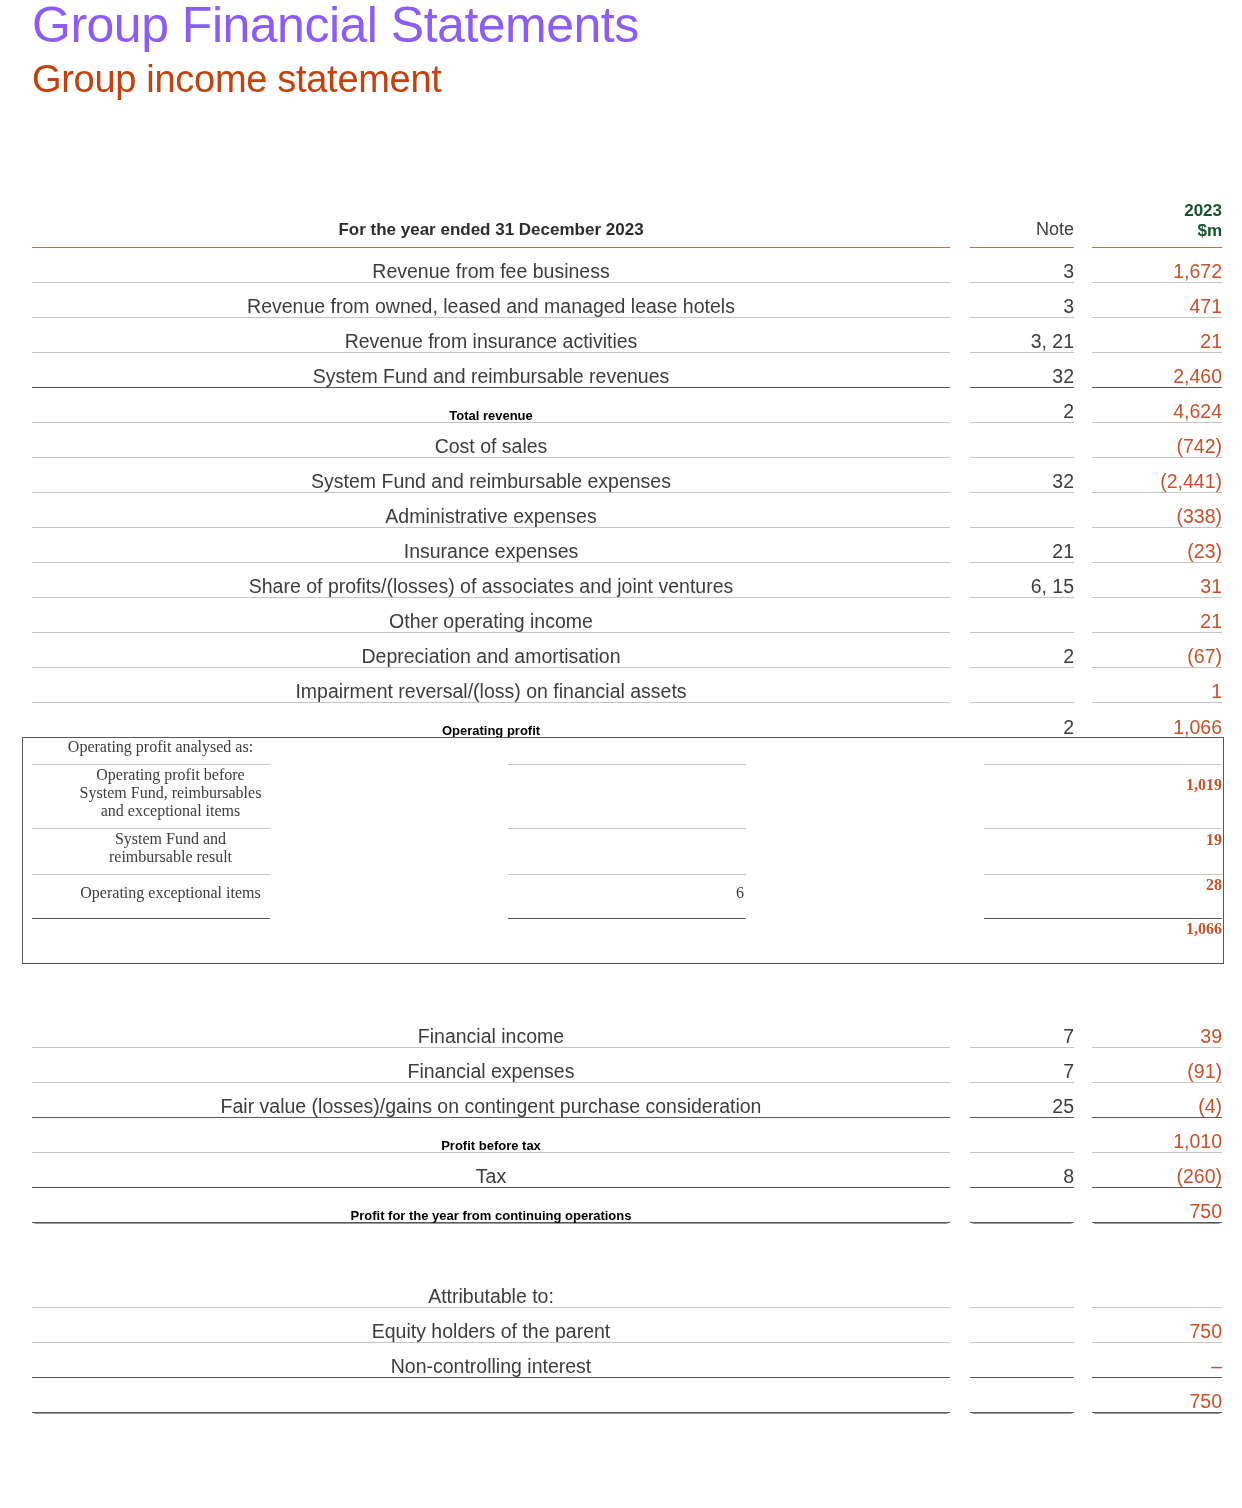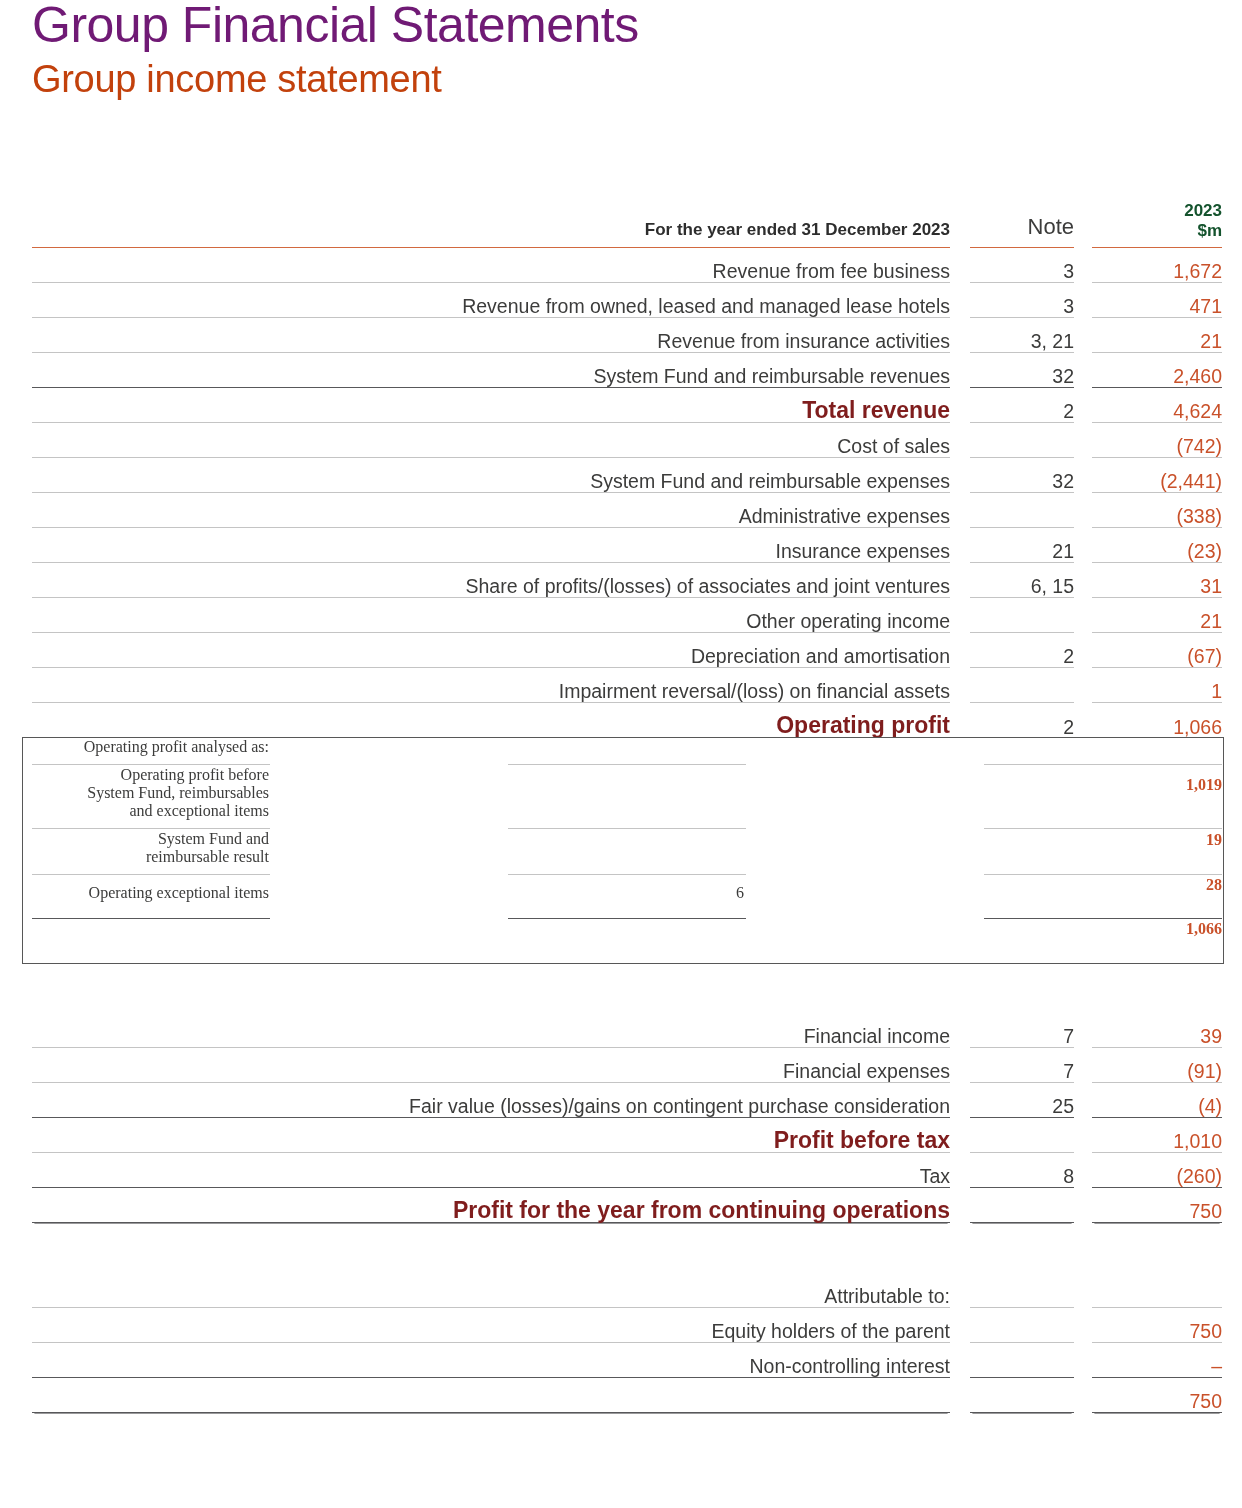--- a/index.html
+++ b/index.html
@@ -20,21 +20,21 @@
     position: relative;
     width: 1242px;
     height: 1508px;
     padding: 0 20px 0 32px;
   }
 
   
   .title-main {
     font-size: 50px;
     font-weight: 400;
-    color: #701a75;
+    color: #8b5cf6;
     letter-spacing: -0.5px;
     line-height: 1.0;
     margin: 0;
     padding-top: 0px;
     white-space: nowrap;
   }
   .title-sub {
     font-size: 38px;
     font-weight: 400;
     color: #c2410c;
@@ -61,32 +61,32 @@
   .stmt td {
     padding: 0;
     vertical-align: bottom;
     font-size: 19.5px;
     font-weight: 400;
     line-height: 1;
     height: 35px;
   }
   .stmt td.gap { border: none !important; }
 
-  .cell-label { text-align: right;  padding-bottom: 8px; padding-left: 0px; }
+  .cell-label { text-align: center;  padding-bottom: 8px; padding-left: 0px; }
   .cell-note  { text-align: right; padding-bottom: 8px; padding-right: 2px; }
   .cell-val   { text-align: right; padding-bottom: 24px; padding-right: 0px;
                 color: #c9512a; font-weight: bold; }
 
   
   tr.hdr td { height: 46px; vertical-align: bottom; }
   tr.hdr td.cell-label {
     font-weight: bold; font-size: 17px; color: #2d2d2d; padding-bottom: 9px;
   }
   tr.hdr td.cell-note {
-    font-weight: 400; font-size: 22px; color: #3c3c3b; padding-bottom: 9px;
+    font-weight: 400; font-size: 18px; color: #3c3c3b; padding-bottom: 9px;
   }
   tr.hdr td.cell-val {
     font-weight: bold; font-size: 17px; color: #14532d; padding-bottom: 6px;
     line-height: 1.18;
   }
   tr.hdr td.cell-label, tr.hdr td.cell-note, tr.hdr td.cell-val {
     border-bottom: 1.6px solid #d2693f;
   }
 
   
@@ -101,21 +101,21 @@
   tr.rule-double td.cell-label,
   tr.rule-double td.cell-note,
   tr.rule-double td.cell-val {
     border-bottom: 1.6px solid #58585a;
     box-shadow: 0 4px 0 -2.4px #58585a;
   }
 
   tr.rule-none td { border-bottom: none; }
 
   
-  tr.total td.cell-label { color: #7f1d1d; font-weight: bold; font-size: 23px; }
+  tr.total td.cell-label { color: #000000; font-weight: bold; font-size: 13px; }
 
   
   .ind1 { padding-left: 20px; }
   .ind2 { padding-left: 40px; }
 
   
   .boxwrap {
     position: relative;
     width: 1190px;
     margin-top: 0px;

